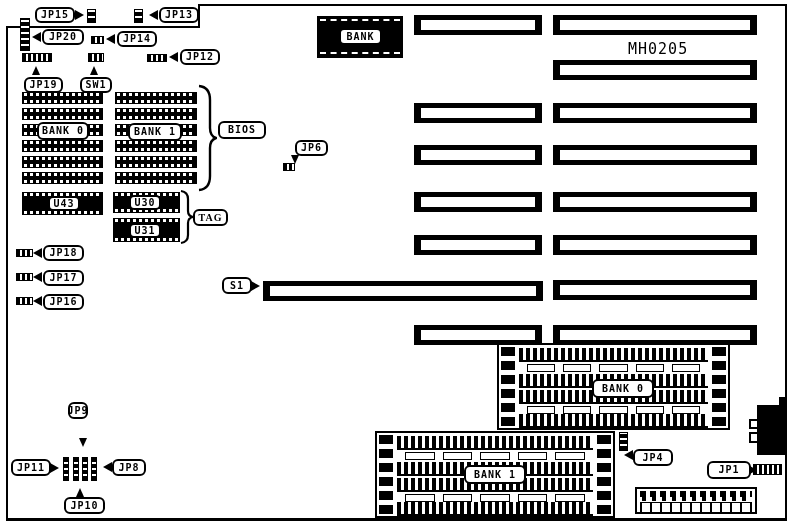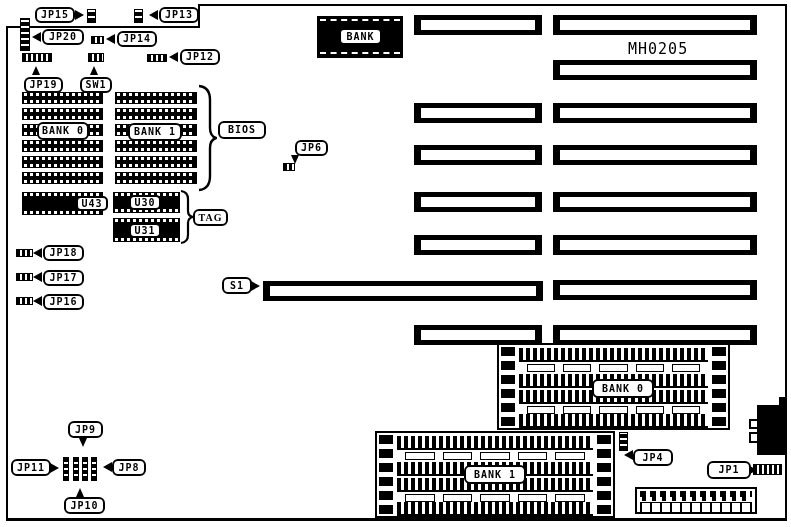--- a/index.html
+++ b/index.html
@@ -151,21 +151,21 @@
     </div>
 
   <svg class="abs" style="left:197px;top:84px;z-index:5;" width="20" height="108" viewBox="0 0 20 108">
     <path d="M2,2 Q13,3 13,16 L13,44 Q13,52 19,54 Q13,56 13,64 L13,92 Q13,105 2,106" fill="none" stroke="#000" stroke-width="2.4"></path>
   </svg>
   <div class="lbl" style="left:218px;top:121px;width:48px;height:18px;">
       <span>BIOS</span>
     </div>
 
   <div class="dip" style="left:22px;top:192px;width:81px;height:23px;"></div>
-  <div class="chip-lbl" style="left:48px;top:196px;width:32px;height:15px;margin-left:28px;">
+  <div class="chip-lbl" style="left:48px;top:196px;width:32px;height:15px;">
       <span>U43</span>
     </div>
 
   <div class="dip" style="left:113px;top:192px;width:67px;height:21px;"></div>
   <div class="chip-lbl" style="left:129px;top:195px;width:32px;height:15px;">
       <span>U30</span>
     </div>
 
   <div class="dip" style="left:113px;top:218px;width:67px;height:24px;"></div>
   <div class="chip-lbl" style="left:129px;top:223px;width:32px;height:15px;">
@@ -306,21 +306,21 @@
   <div class="kbd" style="left:757px;top:405px;width:30px;height:50px;"></div>
   <div class="kbd" style="left:779px;top:397px;width:8px;height:9px;"></div>
   <div class="tab" style="left:749px;top:419px;width:10px;height:10px;"></div>
   <div class="tab" style="left:749px;top:432px;width:10px;height:11px;"></div>
 
   <div class="pin-v" style="left:63px;top:457px;width:6px;height:24px;"></div>
   <div class="pin-v" style="left:73px;top:457px;width:6px;height:24px;"></div>
   <div class="pin-v" style="left:82px;top:457px;width:6px;height:24px;"></div>
   <div class="pin-v" style="left:91px;top:457px;width:6px;height:24px;"></div>
 
-  <div class="lbl" style="left:68px;top:421px;width:35px;height:17px;align-items:flex-end;">
+  <div class="lbl" style="left:68px;top:402px;width:20px;height:17px;align-items:flex-end;">
       <span>JP9</span>
     </div>
   <div class="t t-d" style="left:79px;top:438px;"></div>
 
   <div class="lbl" style="left:11px;top:459px;width:40px;height:17px;">
       <span>JP11</span>
     </div>
   <div class="t t-r" style="left:50px;top:463px;"></div>
 
   <div class="lbl" style="left:112px;top:459px;width:34px;height:17px;">

